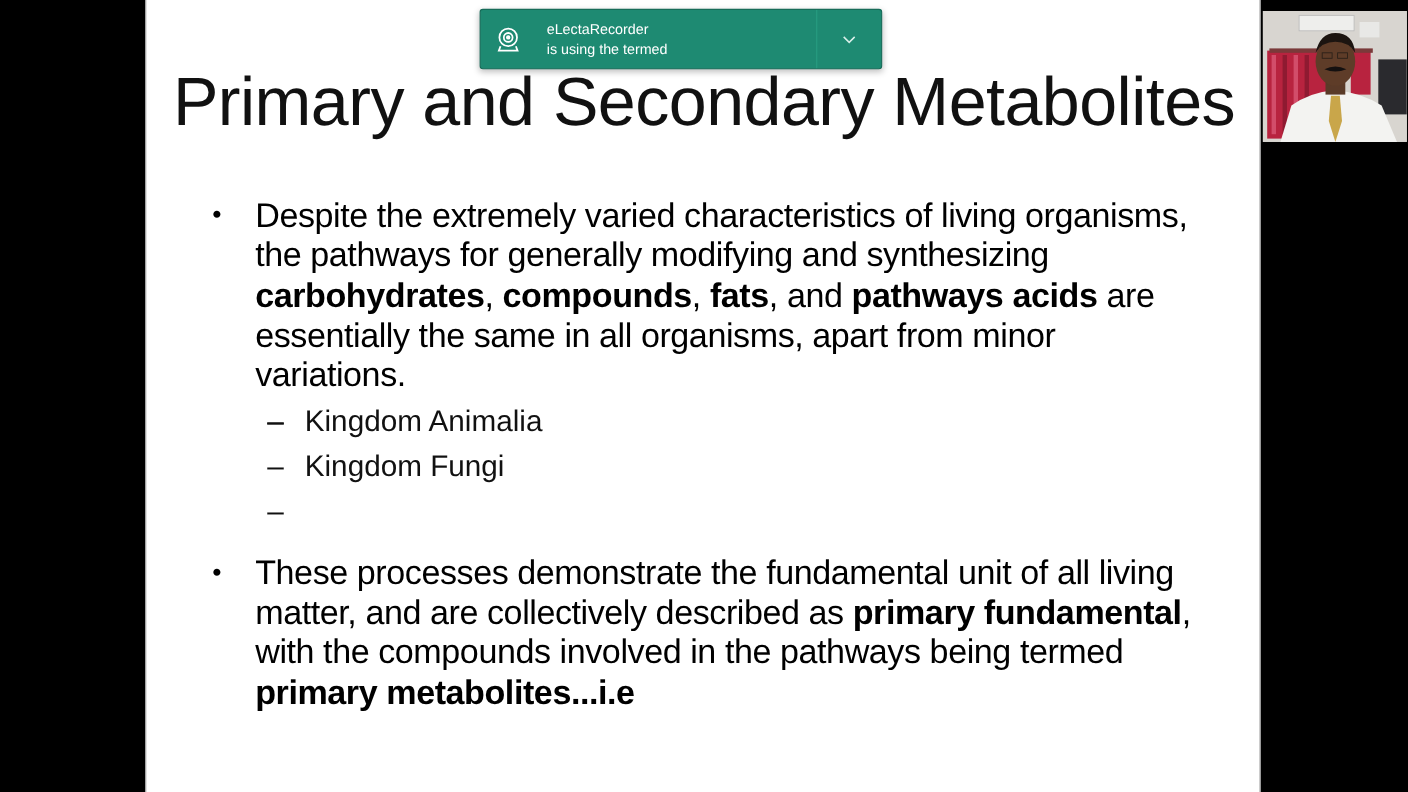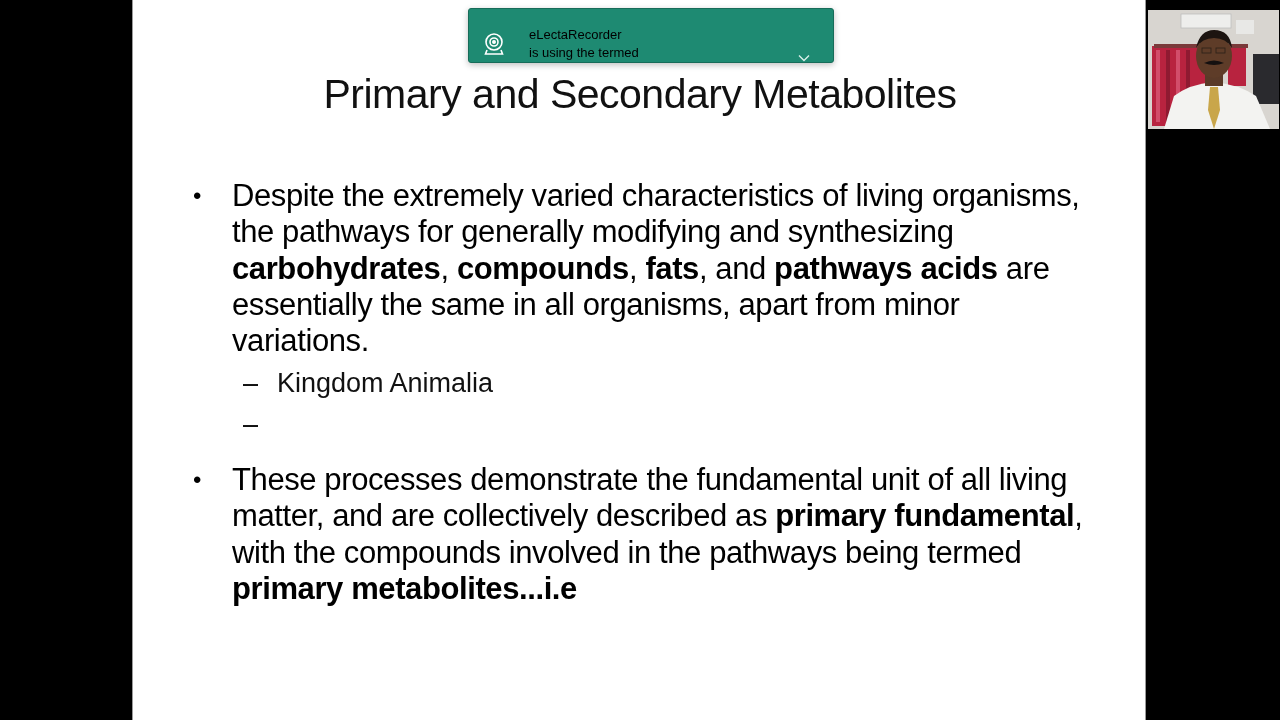--- a/index.html
+++ b/index.html
@@ -31,21 +31,21 @@
       overflow: hidden;
       color: #000;
     }
     .slide-title {
       position: absolute;
       left: 0;
       top: 64px;
       width: 1014px;
       text-align: center;
       font-family: "Liberation Sans", sans-serif;
-      font-size: 41px;
+      font-size: 62px;
       line-height: 60px;
       letter-spacing: -0.5px;
       color: #111;
       white-space: nowrap;
     }
     .body {
       position: absolute;
       left: 60px;
       top: 178px;
       width: 900px;
@@ -82,32 +82,31 @@
       position: absolute;
       left: 50px;
       top: 0;
     }
     .bullet-2 {
       margin-top: 58px;
     }
     
     .toast {
       position: absolute;
-      left: 468px;
+      left: 436px;
       top: 8px;
       width: 366px;
       height: 55px;
       background: #1e8a72;
       border: 1px solid #176c59;
       border-radius: 3px;
       box-sizing: border-box;
       display: flex;
-      color: #000000;
+      color: #ffffff;
       box-shadow: 0 2px 6px rgba(0,0,0,0.25);
-      align-items: flex-end;
     }
     .toast-main {
       flex: 1;
       display: flex;
       align-items: center;
       padding-left: 12px;
     }
     .toast-icon {
       width: 26px;
       height: 26px;
@@ -167,20 +166,21 @@
       <ul class="sub-list">
         <li class="sub-item">
           <span class="dash">–</span>
         </li>
         <li class="sub-item">
           <span class="dash">–</span>
           <span>Kingdom Animalia</span>
         </li>
         <li class="sub-item">
           <span class="dash">–</span>
+          <span>Kingdom Fungi</span>
         </li>
         <li class="sub-item">
           <span class="dash">–</span>
         </li>
       </ul>
 
       <div class="bullet bullet-2">
         <span class="dot">•</span>
         <span><span>These processes demonstrate the fundamental unit of all living matter, and are collectively described as </span><b>primary fundamental</b><span>, with the compounds involved in the pathways being termed </span><b>primary metabolites...i.e</b></span>
       </div>

